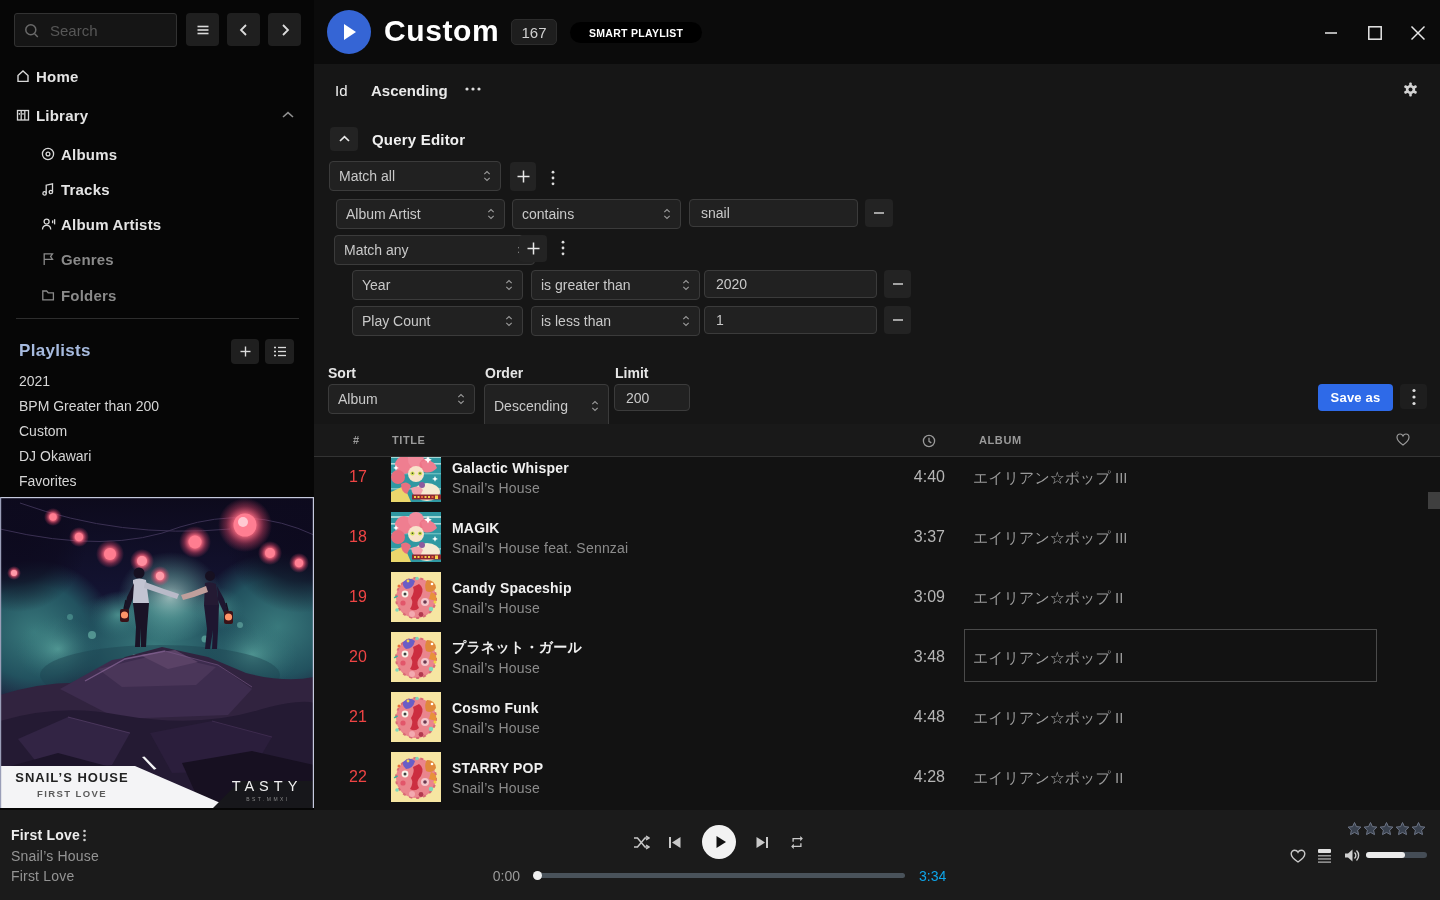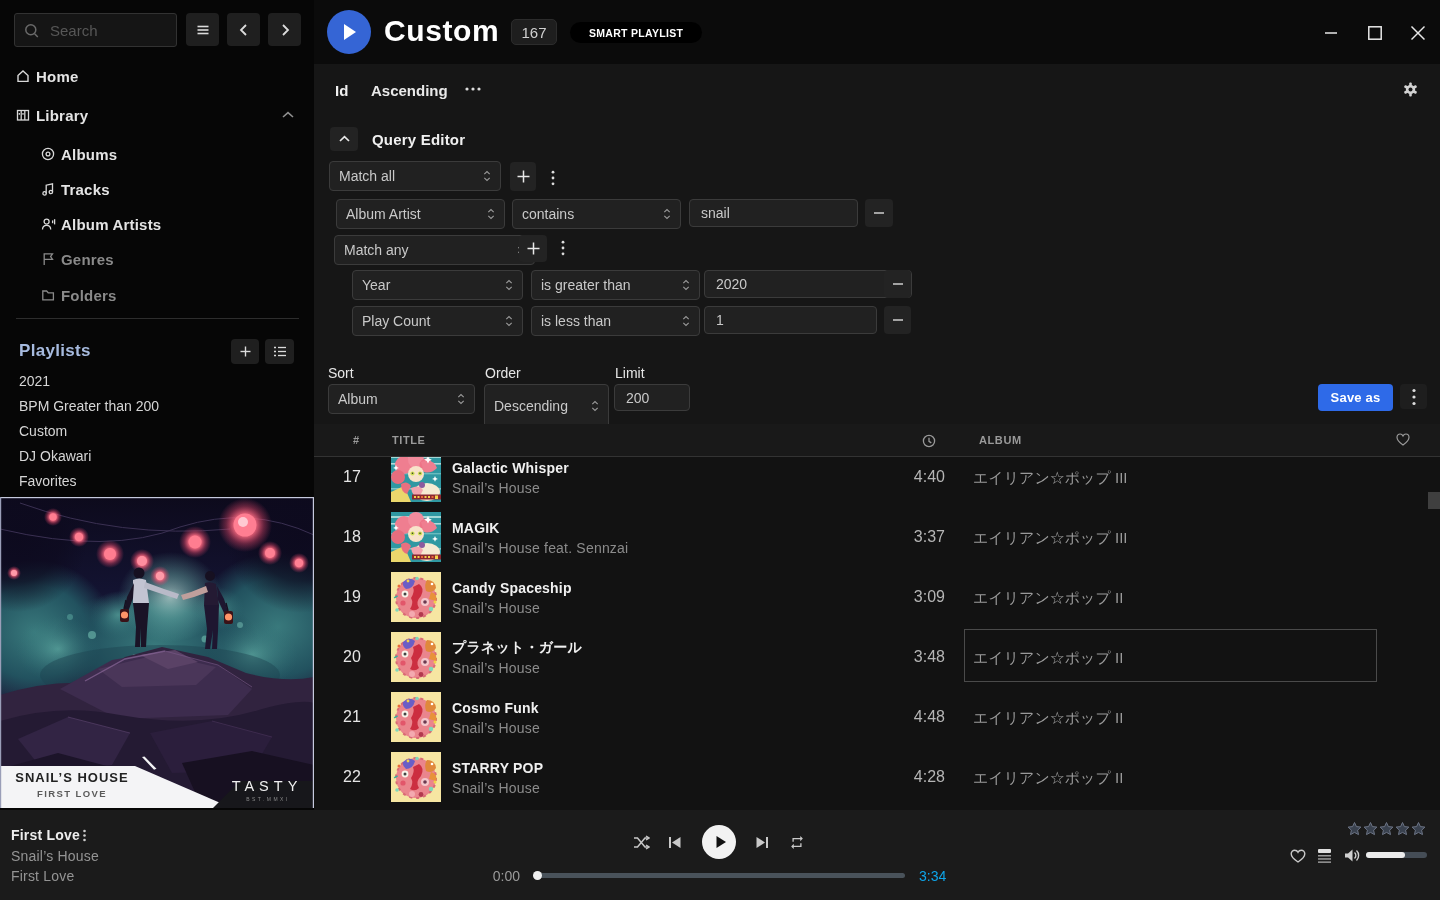--- a/index.html
+++ b/index.html
@@ -11,23 +11,23 @@
 #topband{position:absolute;left:0;top:0;width:1126px;height:64px;background:#0b0b0b}
 #player{position:absolute;left:0;top:810px;width:1440px;height:90px;background:#1b1b1b}
 .sbtn{position:absolute;background:#1f1f1f;border-radius:4px;display:flex;align-items:center;justify-content:center}
 .sel{position:absolute;background:#212121;border:1px solid #3b3b3b;border-radius:4px;color:#c9c9c9;font-size:14px;display:flex;align-items:center;padding:14px 9px}
 .inp{position:absolute;background:#212121;border:1px solid #3b3b3b;border-radius:4px;color:#c9c9c9;font-size:14px;display:flex;align-items:center;padding:0 11px}
 .uf{position:absolute;right:9px;top:50%;margin-top:-6px}
 .qbtn{position:absolute;background:#232323;border-radius:4px;display:flex;align-items:center;justify-content:center;color:#e0e0e0}
 .navtxt{position:absolute;font-size:15px;font-weight:700;color:#e4e4e4;letter-spacing:.2px}
 .navdim{color:#8a8a8a}
 .pl{position:absolute;font-size:14px;font-weight:400;color:#d6d6d6}
-.lbl{position:absolute;font-size:14px;font-weight:400;color:#e6e6e6}
+.lbl{position:absolute;font-size:14px;font-weight:700;color:#e6e6e6}
 .hdr{position:absolute;font-size:11px;font-weight:700;color:#9a9a9a;letter-spacing:.6px}
-.rownum{position:absolute;width:30px;text-align:left;font-size:16px;color:#e5e5e5}
+.rownum{position:absolute;width:30px;text-align:center;font-size:16px;color:#ef4444}
 .rtitle{position:absolute;font-size:14px;font-weight:700;color:#f0f0f0;letter-spacing:.2px}
 .rartist{position:absolute;font-size:14px;color:#8b8b8b;letter-spacing:.2px}
 .rdur{position:absolute;width:40px;text-align:right;font-size:16px;color:#b5b5b5}
 .ralb{position:absolute;font-size:15px;color:#9a9a9a}
 </style>
 </head>
 <body>
 <div id="app">
 
 <svg width="0" height="0" style="position:absolute">
@@ -329,21 +329,21 @@
         </svg>
   <svg class="abs" style="left:1053px;top:25px" width="16" height="16" viewBox="0 0 16 16" fill="none" stroke="#e8e8e8" stroke-width="1.5">
           <rect x="1.8" y="1.8" width="12.4" height="12.4"></rect>
         </svg>
   <svg class="abs" style="left:1096px;top:25px" width="16" height="16" viewBox="0 0 16 16" stroke="#e8e8e8" stroke-width="1.5">
           <line x1="1.5" y1="1.5" x2="14.5" y2="14.5"></line>
           <line x1="14.5" y1="1.5" x2="1.5" y2="14.5"></line>
         </svg>
 </div>
 
-<div class="abs" style="left:21px;top:82px;font-size:15px;font-weight:700;color:#f0f0f0">Id</div>
+<div class="abs" style="left:21px;top:82px;font-size:15px;font-weight:400;color:#f0f0f0">Id</div>
 <div class="abs" style="left:57px;top:82px;font-size:15px;font-weight:700;color:#e8e8e8">Ascending</div>
 <svg class="abs" style="left:150px;top:86px" width="18" height="6" viewBox="0 0 18 6">
         <circle cx="3" cy="3" r="1.6" fill="#ddd"></circle>
         <circle cx="9" cy="3" r="1.6" fill="#ddd"></circle>
         <circle cx="15" cy="3" r="1.6" fill="#ddd"></circle>
       </svg>
 <svg class="abs" style="left:1089px;top:82px" width="15" height="15" viewBox="0 0 15 15">
         <g fill="#d2d2d2">
           <rect x="6.2" y="0.5" width="2.6" height="14" rx="1"></rect>
           <rect x="6.2" y="0.5" width="2.6" height="14" rx="1" transform="rotate(60 7.5 7.5)"></rect>
@@ -408,21 +408,21 @@
       </svg>
 
 <div class="sel" style="left:38px;top:270px;width:171px;height:28px">Year<svg class="uf" width="8" height="12" viewBox="0 0 8 12" fill="none" stroke="#9a9a9a" stroke-width="1.1">
           <path d="M1.3 4.2 L4 1.6 L6.7 4.2"></path>
           <path d="M1.3 7.8 L4 10.4 L6.7 7.8"></path>
         </svg></div>
 <div class="sel" style="left:217px;top:270px;width:169px;height:28px">is greater than<svg class="uf" width="8" height="12" viewBox="0 0 8 12" fill="none" stroke="#9a9a9a" stroke-width="1.1">
           <path d="M1.3 4.2 L4 1.6 L6.7 4.2"></path>
           <path d="M1.3 7.8 L4 10.4 L6.7 7.8"></path>
         </svg></div>
-<div class="inp" style="left:390px;top:270px;width:208px;height:28px">2020</div>
+<div class="inp" style="left:390px;top:270px;width:173px;height:28px">2020</div>
 <div class="qbtn" style="left:570px;top:270px;width:27px;height:28px">
         <svg width="14" height="14" viewBox="0 0 14 14" stroke="#cfcfcf" stroke-width="1.5">
           <line x1="2" y1="7" x2="12" y2="7"></line>
         </svg>
       </div>
 
 <div class="sel" style="left:38px;top:306px;width:171px;height:28px">Play Count<svg class="uf" width="8" height="12" viewBox="0 0 8 12" fill="none" stroke="#9a9a9a" stroke-width="1.1">
           <path d="M1.3 4.2 L4 1.6 L6.7 4.2"></path>
           <path d="M1.3 7.8 L4 10.4 L6.7 7.8"></path>
         </svg></div>

